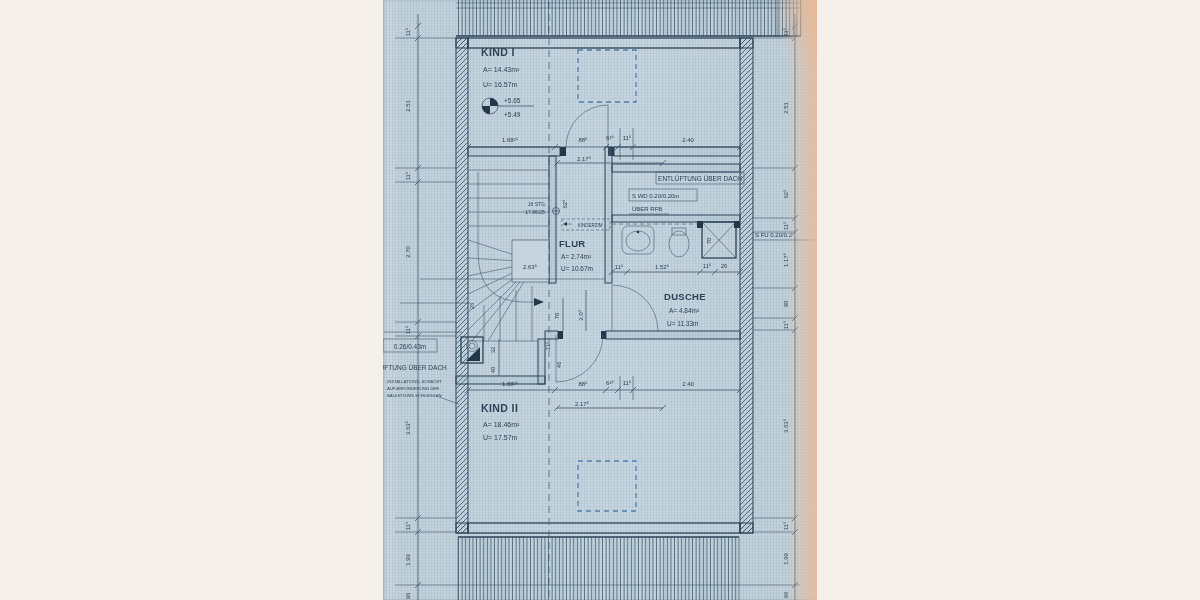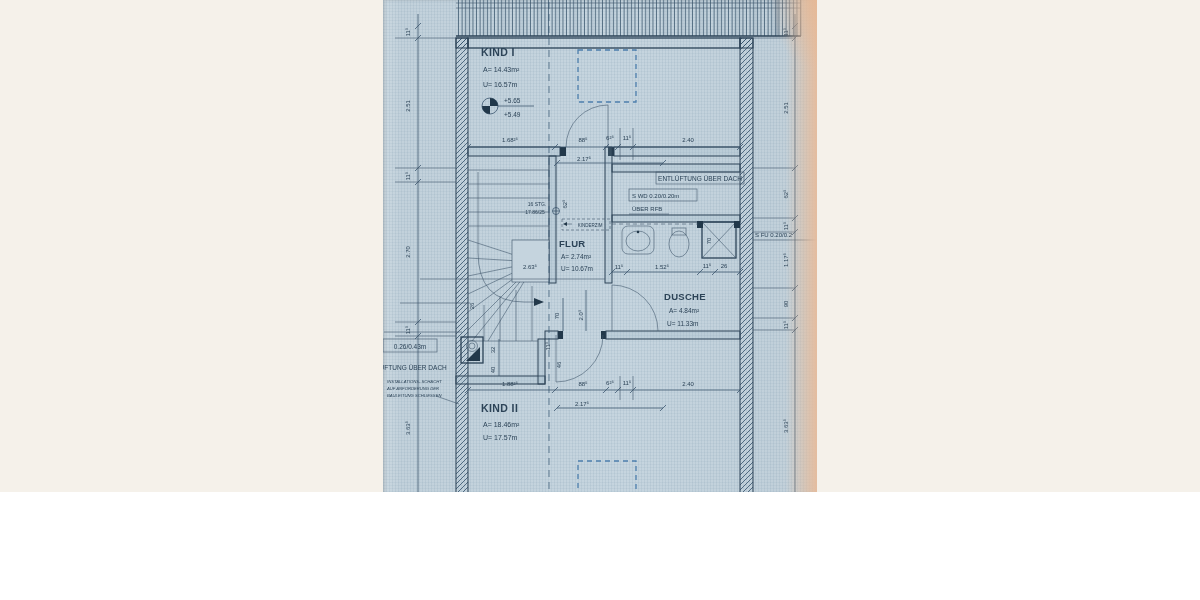--- a/index.html
+++ b/index.html
@@ -1,16 +1,16 @@
 <!DOCTYPE html>
 <html><head>
 <meta charset="utf-8">
 <style>
   html,body{margin:0;padding:0;}
-  .stage{position:relative;width:1200px;height:492px;background:#f5f1ea;overflow:hidden;
+  .stage{position:relative;width:1200px;height:600px;background:#f5f1ea;overflow:hidden;
          font-family:"Liberation Sans","DejaVu Sans",sans-serif;}
   .paper{position:absolute;left:383px;top:0;width:434px;height:600px;
     background:
       repeating-linear-gradient(90deg, rgba(90,125,150,.10) 0 1px, rgba(0,0,0,0) 1px 3px),
       repeating-linear-gradient(0deg, rgba(90,125,150,.07) 0 1px, rgba(0,0,0,0) 1px 3px),
       linear-gradient(90deg,#ccd9e1 0%,#c2d1db 4%,#c6d5df 55%,#c1d0da 90%,#c9d3d9 100%);
     box-shadow:inset 2px 0 3px rgba(0,0,0,.12), inset -1px 0 2px rgba(0,0,0,.08);}
   .edge-warm{position:absolute;left:786px;top:0;width:31px;height:600px;
     background:linear-gradient(90deg, rgba(233,196,167,0) 0%, rgba(231,186,150,.45) 55%, #e5bd9f 100%);}
   .corner-warm{position:absolute;left:770px;top:0;width:47px;height:70px;

